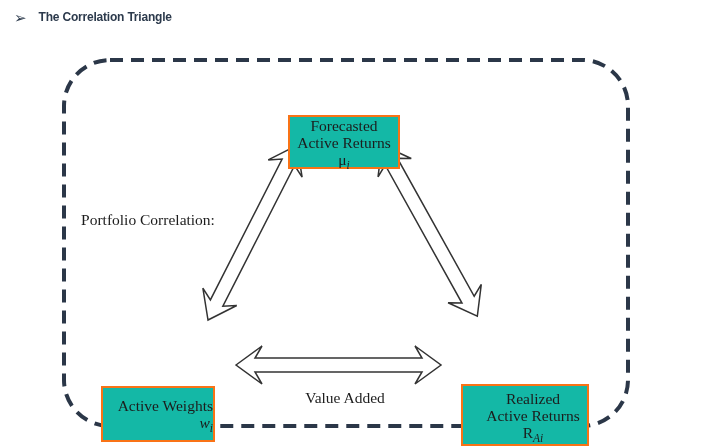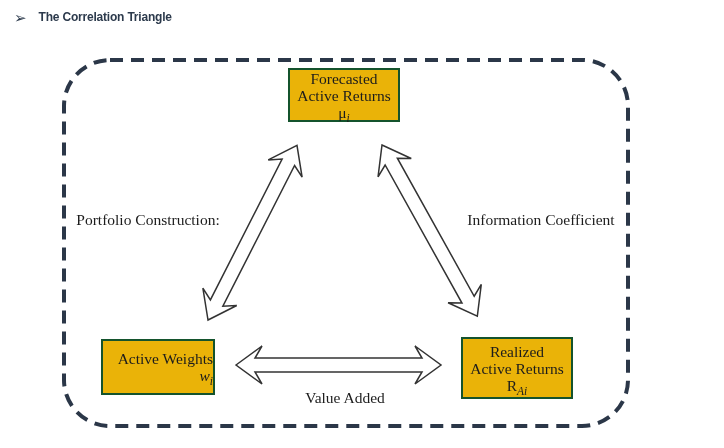--- a/index.html
+++ b/index.html
@@ -28,34 +28,35 @@
   }
   .title-text {
     font-size: 12px;
     font-weight: bold;
     letter-spacing: -0.2px;
   }
   .diagram { position: absolute; inset: 0; }
   .diagram-svg { position: absolute; left: 0; top: 0; }
   .node {
     position: absolute;
-    border: 2px solid #14532d;
-    background: #eab308;
+    border: 2px solid #f97316;
+    background: #14b8a6;
     display: flex;
     flex-direction: column;
     justify-content: center;
     align-items: center;
     text-align: center;
     color: #1c1c1c;
     font-size: 15.5px;
     line-height: 17px;
+    margin-top: 47px;
   }
   .node-top   { left: 288px; top: 68px;  width: 108px; height: 50px; }
   .node-bl    { left: 101px; top: 339px; width: 110px; height: 52px; align-items: flex-end; }
-  .node-br    { left: 461px; top: 337px; width: 108px; height: 58px; }
+  .node-br    { left: 461px; top: 337px; width: 108px; height: 58px; padding-left: 16px; }
   .node sub {
     font-style: italic;
     font-size: 11.5px;
     line-height: 0;
   }
   .sym-italic { font-style: italic; }
   .edge-label {
     position: absolute;
     text-align: center;
     color: #1c1c1c;
@@ -106,25 +107,24 @@
       <div><span class="sym-italic">w</span><sub>i</sub></div>
     </div>
 
     <div class="node node-br">
       <div>Realized</div>
       <div>Active Returns</div>
       <div><span>R</span><sub>Ai</sub></div>
     </div>
 
     <div class="edge-label edge-label-left">
-      <div>Portfolio Construction:</div>
+      <div>Portfolio Correlation:</div>
     </div>
 
     <div class="edge-label edge-label-right">
-      <div>Information Coefficient</div>
     </div>
 
     <div class="edge-label edge-label-bottom">
       <div>Value Added</div>
     </div>
 
   </div>
 </div>
 
 </body></html>

